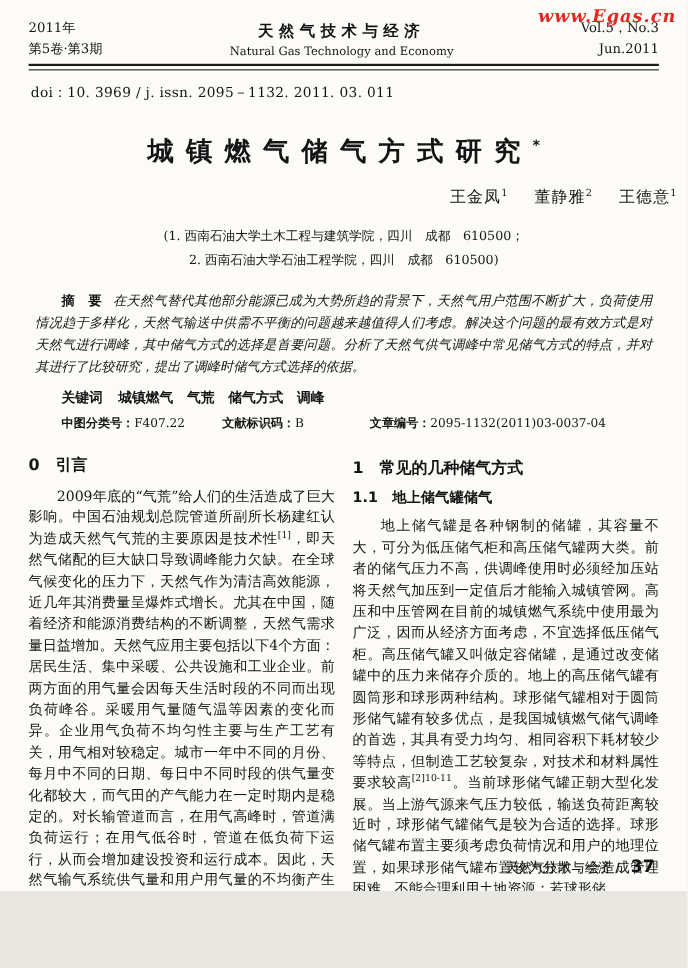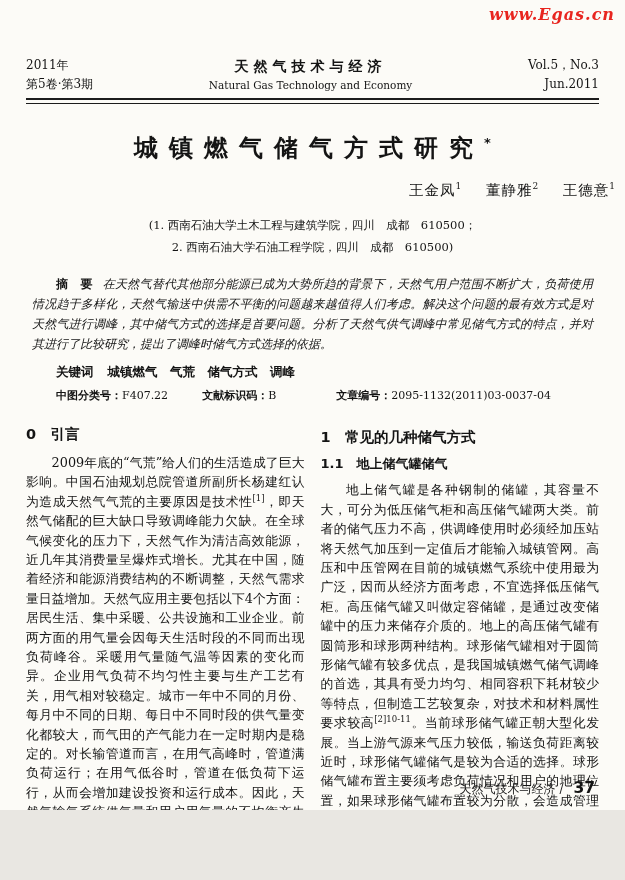--- a/index.html
+++ b/index.html
@@ -15,22 +15,22 @@
     box-sizing:border-box;
   }
   .watermark {
     position:absolute; top:5px; right:10px;
     color:#e8251f;
     font-family:"DejaVu Serif",serif;
     font-style:italic; font-weight:bold;
     font-size:16px; letter-spacing:1px;
   }
   .masthead {
-    display:flex; justify-content:space-between; align-items:center;
-    margin:56px 26px 0 26px;
+    display:flex; justify-content:space-between; align-items:flex-end;
+    margin:16px 26px 0 26px;
   }
   .mast-left { font-size:12px; line-height:1.55; }
   .mast-center { text-align:center; }
   .mast-center .cn {
     font-family:"DejaVu Sans","Liberation Sans",sans-serif;
     font-weight:bold; font-size:14px; letter-spacing:5px;
   }
   .mast-center .en { font-size:10.5px; margin-top:3px; }
   .mast-right { font-size:12px; line-height:1.55; text-align:right; }
   .double-rule {
@@ -109,20 +109,21 @@
       <div class="en">Natural Gas Technology and Economy</div>
     </div>
     <div class="mast-right">
       <div>Vol.5，No.3</div>
       <div>Jun.2011</div>
     </div>
   </div>
 
   <div class="double-rule"></div>
 
+  <div class="doi-line">doi：10. 3969 / j. issn. 2095－1132. 2011. 03. 011</div>
 
   <div class="title-line"><span>城镇燃气储气方式研究</span><sup>*</sup></div>
 
   <div class="authors">
     <span class="author"><span>王金凤</span><sup>1</sup></span>
     <span class="author"><span>董静雅</span><sup>2</sup></span>
     <span class="author"><span>王德意</span><sup>1</sup></span>
   </div>
 
   <div class="affils">

